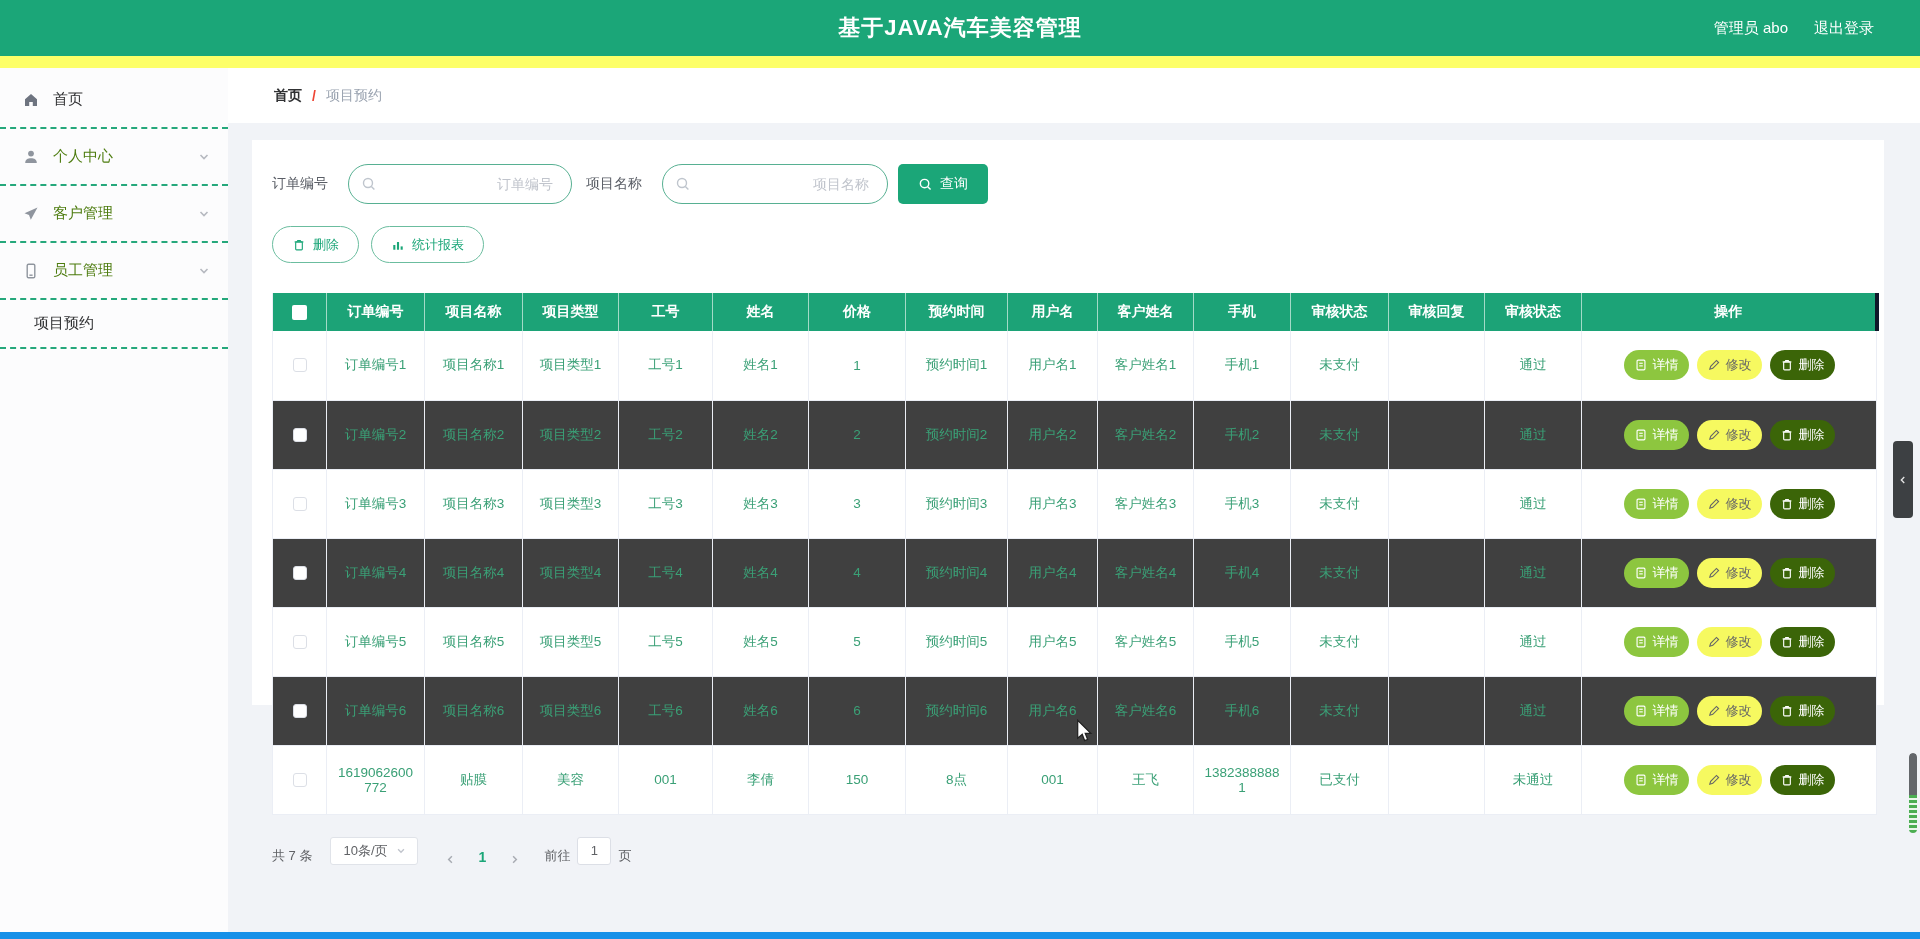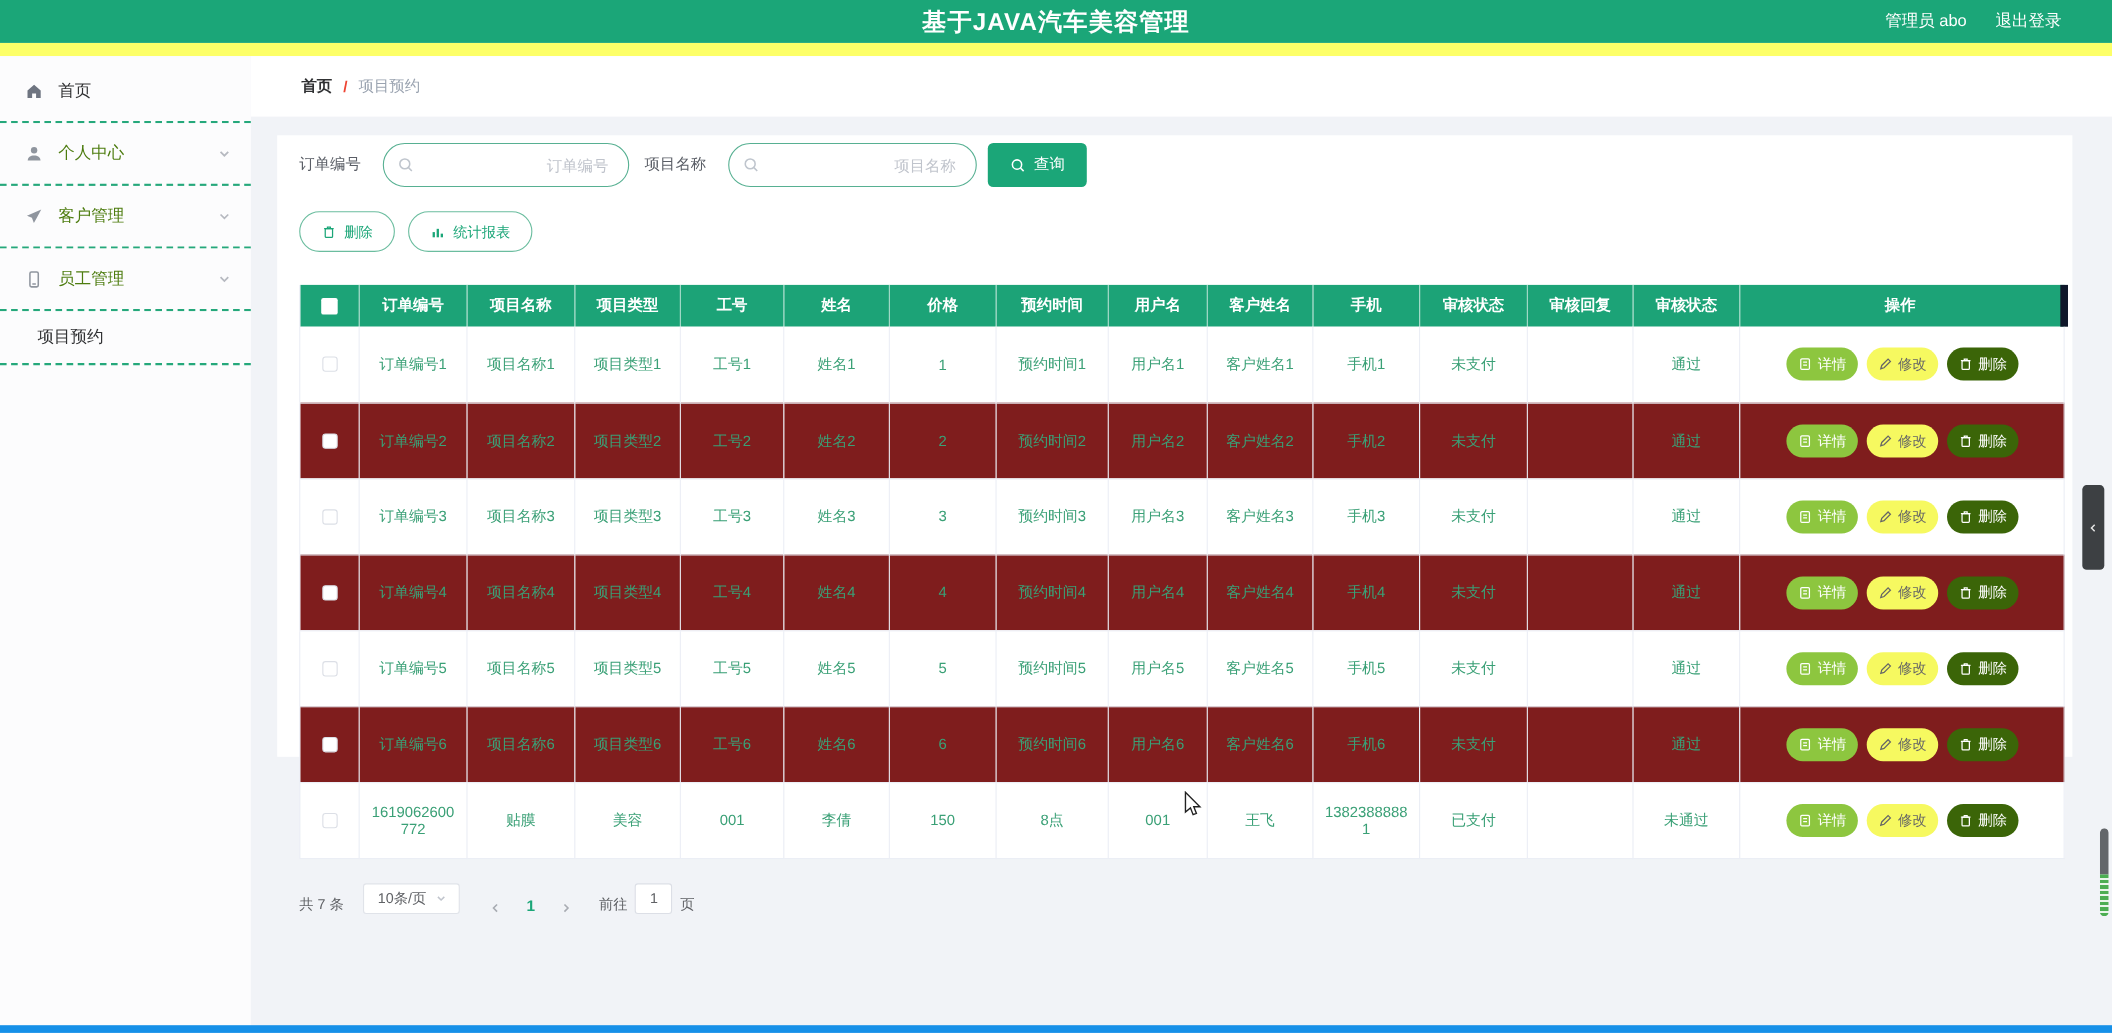--- a/index.html
+++ b/index.html
@@ -1,21 +1,21 @@
 <!DOCTYPE html>
 <html><head>
 <meta charset="utf-8">
 <style>
   *{margin:0;padding:0;box-sizing:border-box}
   html,body{width:1920px;height:939px;overflow:hidden}
   body{font-family:"Liberation Sans","DejaVu Sans",sans-serif;background:#f1f3f7}
   .app{position:relative;width:1920px;height:939px;display:flex;flex-direction:column}
 
   
-  .topbar{height:39px;background:#1ba678;position:relative;display:flex;align-items:center;flex:0 0 auto}
+  .topbar{height:56px;background:#1ba678;position:relative;display:flex;align-items:center;flex:0 0 auto}
   .topbar-title{position:absolute;left:0;right:0;text-align:center;color:#fff;font-size:22px;font-weight:bold;letter-spacing:1px}
   .topbar-right{position:absolute;right:46px;display:flex;gap:26px;color:#fff;font-size:15px;align-items:center}
   .topbar-right span{cursor:pointer}
   .yellow-strip{height:12px;background:#fdff68;flex:0 0 auto}
 
   .main-row{flex:1;display:flex;min-height:0}
 
   
   .sidebar{width:228px;background:#fcfcfd;flex:0 0 auto;padding-top:4px}
   .side-item{height:57px;display:flex;align-items:center;padding:0 18px 0 22px;border-bottom:2px dashed #25a87b;cursor:pointer;background:#fcfcfd}
@@ -26,40 +26,40 @@
   .chev{margin-left:auto;display:flex}
   .side-sub{height:49px;display:flex;align-items:center;padding-left:34px;font-size:15px;color:#303133;border-bottom:2px dashed #25a87b;cursor:pointer;background:#fcfcfd}
 
   
   .content{flex:1;display:flex;flex-direction:column;min-width:0}
   .breadcrumb-bar{height:55px;background:#fff;display:flex;align-items:center;padding-left:46px;font-size:14px;gap:10px;flex:0 0 auto}
   .bc-root{color:#303133;font-weight:bold;cursor:pointer}
   .bc-sep{color:#ee4433;font-weight:bold}
   .bc-current{color:#9aa3b0}
 
-  .card{background:#fff;margin:17px 36px 0 24px;height:565px;padding:7px 14px 0 20px}
+  .card{background:#fff;margin:17px 36px 0 24px;height:565px;padding:24px 14px 0 20px}
 
   .search-row{display:flex;align-items:center}
   .search-label{font-size:14px;color:#5a5e66;margin-right:20px}
   .search-label.second{margin-left:14px}
   .pill-input{position:relative;width:224px;height:40px}
   .pill-input input{width:100%;height:100%;border:1px solid #57b092;border-radius:20px;padding:0 18px 0 36px;font-size:14px;color:#333;text-align:right;outline:none;background:#fff}
   .pill-input input::placeholder{color:#c0c4cc}
   .search-glyph{position:absolute;left:13px;top:12px;display:flex}
   .query-btn{margin-left:10px;width:90px;height:40px;background:#1ba678;color:#fff;border:none;border-radius:5px;font-size:14px;display:inline-flex;align-items:center;justify-content:center;gap:7px;cursor:pointer}
 
   .toolbar-row{margin-top:22px;display:flex;gap:12px}
   .pill-btn{height:37px;padding:0 19px;border:1px solid #6bbd9f;background:#fff;color:#1ba678;font-size:13px;border-radius:19px;display:inline-flex;align-items:center;gap:7px;cursor:pointer}
 
   .table-wrap{margin-top:30px}
   table{border-collapse:collapse;table-layout:fixed;width:1604px;border-left:1px solid #ebeef5}
   thead th{background:#1ca377;color:#fff;font-weight:bold;height:38px;font-size:14px;border-right:1px solid rgba(255,255,255,.6);text-align:center;padding:0 4px}
-  thead th:last-child{border-right:7px solid #0f172a}
+  thead th:last-child{border-right:4px solid #0f172a}
   tbody td{height:69px;text-align:center;color:#3aa076;font-size:13.5px;border-right:1px solid #ebeef5;border-bottom:1px solid #ebeef5;word-break:break-all;padding:0 8px;background:#fff}
-  tbody tr.striped td{background:#7f1d1d}
+  tbody tr.striped td{background:#404040}
   .cb{width:14px;height:14px;border:1px solid #dcdfe6;border-radius:3px;background:#fff;margin:0 auto;cursor:pointer}
   .cb-header{width:15px;height:15px;border:none;border-radius:2px}
   .act-btn{display:inline-flex;align-items:center;justify-content:center;gap:5px;height:30px;padding:0 10px;border:none;border-radius:15px;font-size:13px;cursor:pointer;margin:0 4px;vertical-align:middle}
   .act-detail{background:#8dc63f;color:#fff}
   .act-edit{background:#f6f960;color:#666}
   .act-delete{background:#3b6508;color:#fff}
 
   .pager{display:flex;align-items:flex-end;margin-top:22px;font-size:13px;color:#606266}
   .pager-total{margin-right:18px}
   .page-size-select{width:88px;height:28px;border:1px solid #e0e3e9;border-radius:3px;display:flex;align-items:center;justify-content:center;gap:8px;color:#606266;background:#fff;cursor:pointer;margin-right:16px}

